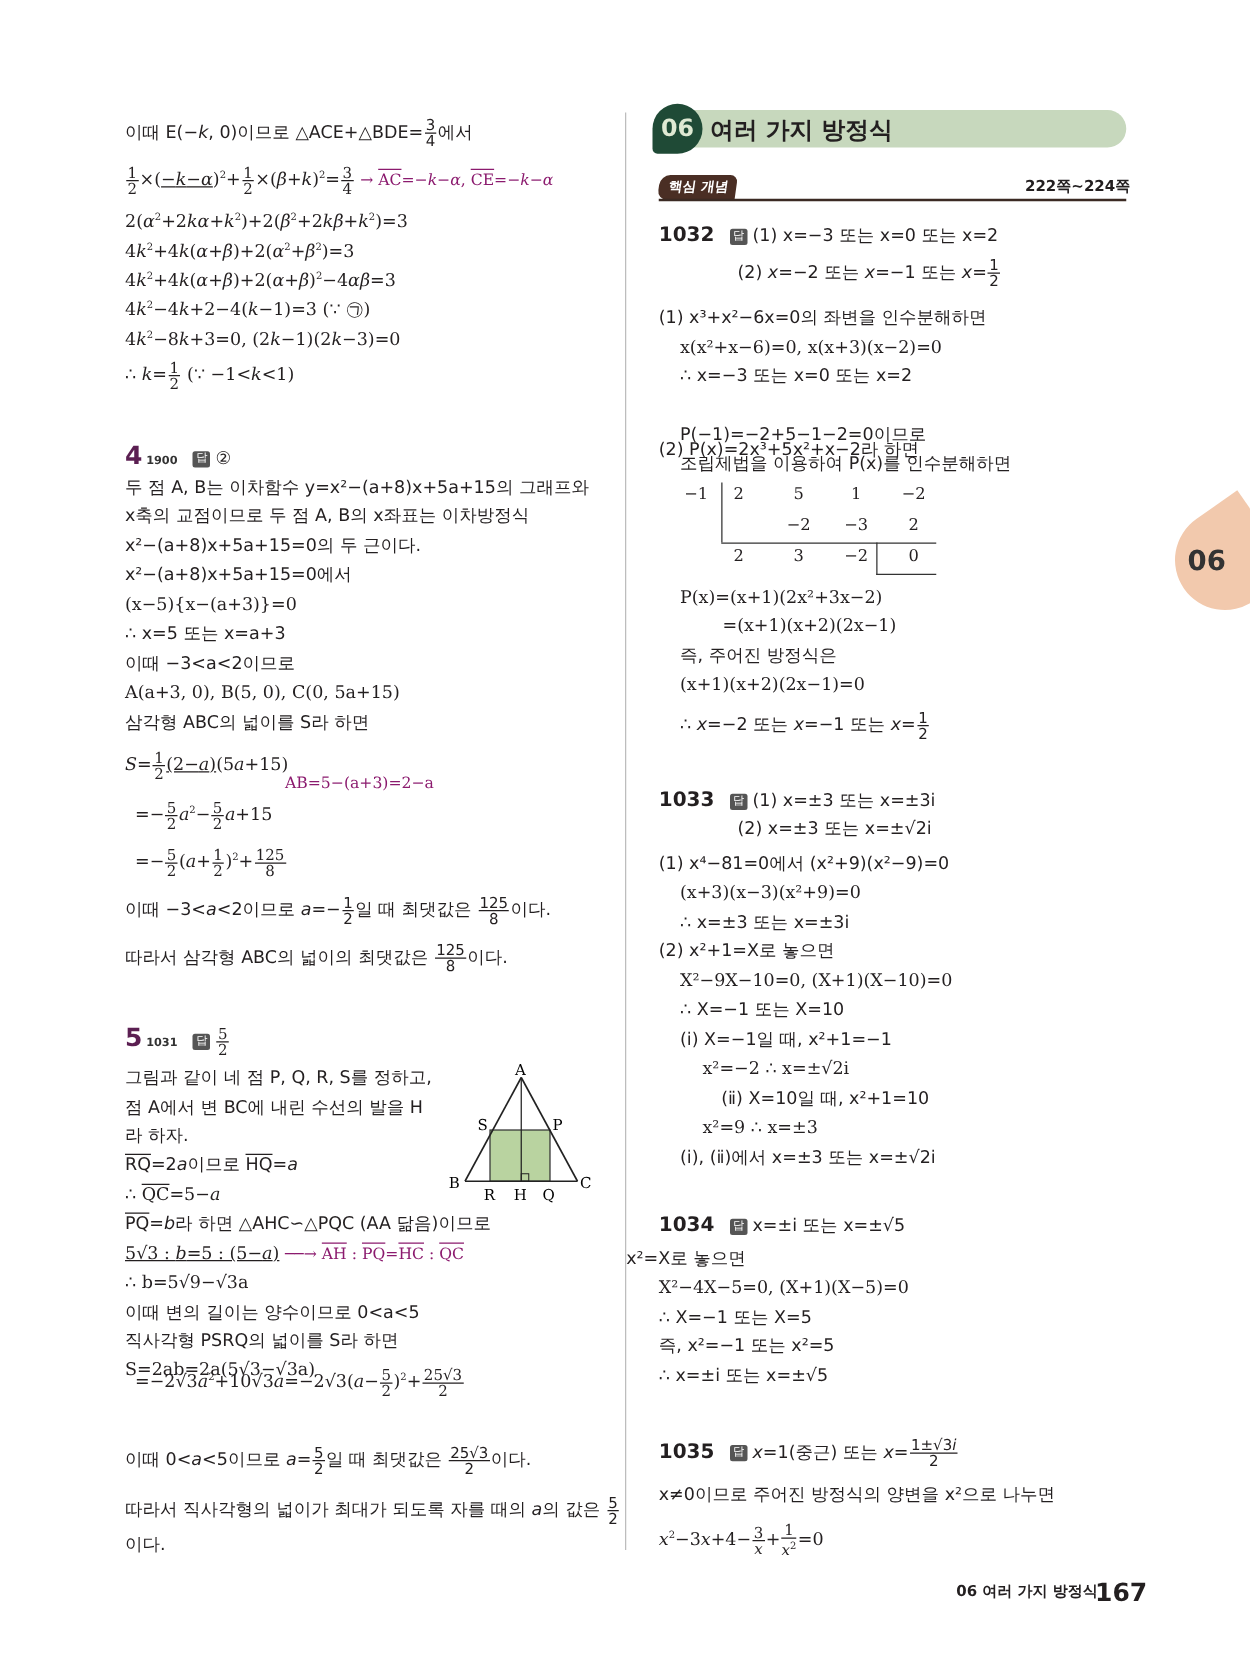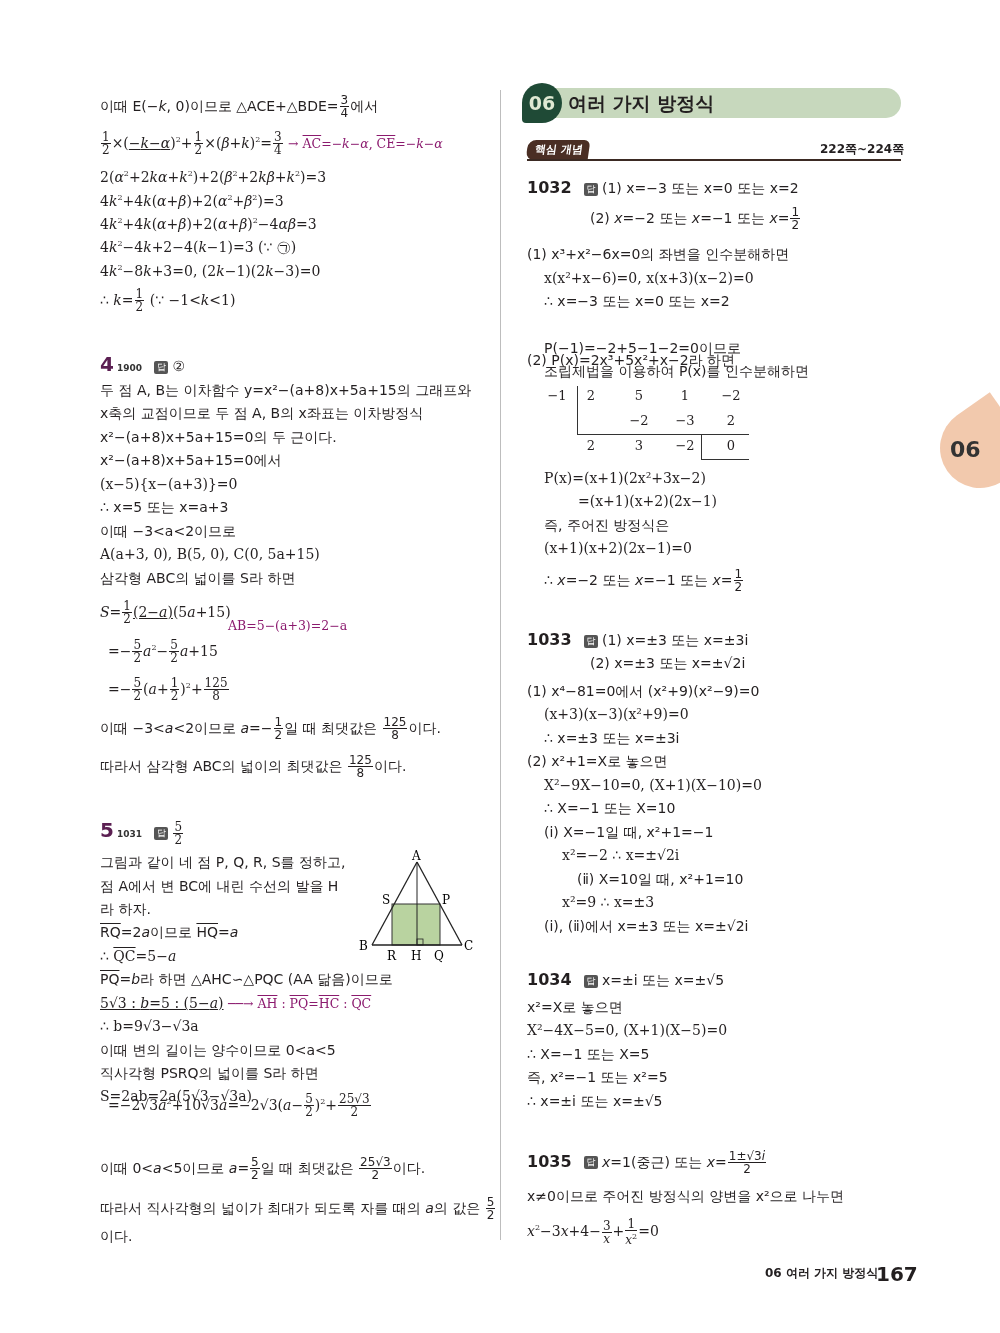--- a/index.html
+++ b/index.html
@@ -87,21 +87,21 @@
     <span class="prob-num">5</span><span class="prob-id">1031</span>
     <span class="ans-icon">답</span><span class="frac"><span class="n">5</span><span class="d">2</span></span>
   </div>
   <div class="line ko" style="left:100px;top:852px;">그림과 같이 네 점 P, Q, R, S를 정하고,</div>
   <div class="line ko" style="left:100px;top:876px;">점 A에서 변 BC에 내린 수선의 발을 H</div>
   <div class="line ko" style="left:100px;top:899px;">라 하자.</div>
   <div class="line ko" style="left:100px;top:922px;"><span class="ov">RQ</span>=2<i>a</i>이므로 <span class="ov">HQ</span>=<i>a</i></div>
   <div class="line" style="left:100px;top:946px;">∴ <span class="ov">QC</span>=5−<i>a</i></div>
   <div class="line ko" style="left:100px;top:969px;"><span class="ov">PQ</span>=<i>b</i>라 하면 △AHC∽△PQC (AA 닮음)이므로</div>
   <div class="line" style="left:100px;top:993px;"><u>5√3 : <i>b</i>=5 : (5−<i>a</i>)</u> <span class="purple">──→ <span class="ov">AH</span> : <span class="ov">PQ</span>=<span class="ov">HC</span> : <span class="ov">QC</span></span></div>
-  <div class="line" style="left:100px;top:1016px;">∴ b=9√3−√3a</div>
+  <div class="line" style="left:100px;top:1016px;">∴ b=5√9−√3a</div>
   <div class="line ko" style="left:100px;top:1040px;">이때 변의 길이는 양수이므로 0&lt;a&lt;5</div>
   <div class="line ko" style="left:100px;top:1063px;">직사각형 PSRQ의 넓이를 S라 하면</div>
   <div class="line" style="left:100px;top:1086px;">S=2ab=2a(5√3−√3a)</div>
   <div class="line" style="left:108px;top:1092px;">=−2√3<i>a</i><sup>2</sup>+10√3<i>a</i>=−2√3(<i>a</i>−<span class="frac"><span class="n">5</span><span class="d">2</span></span>)<sup>2</sup>+<span class="frac"><span class="n">25√3</span><span class="d">2</span></span></div>
   <div class="line ko" style="left:100px;top:1156px;">이때 0&lt;<i>a</i>&lt;5이므로 <i>a</i>=<span class="frac"><span class="n">5</span><span class="d">2</span></span>일 때 최댓값은 <span class="frac"><span class="n">25√3</span><span class="d">2</span></span>이다.</div>
   <div class="line ko" style="left:100px;top:1196px;">따라서 직사각형의 넓이가 최대가 되도록 자를 때의 <i>a</i>의 값은 <span class="frac"><span class="n">5</span><span class="d">2</span></span></div>
   <div class="line ko" style="left:100px;top:1226px;">이다.</div>
 
   <svg style="position:absolute;left:355px;top:848px;" width="125" height="115" viewBox="0 0 125 115">
     <rect x="37" y="56" width="48" height="41" fill="#b9d3a0" stroke="#333" stroke-width="1"></rect>
@@ -174,21 +174,21 @@
   <div class="line ko" style="left:544px;top:822px;">(ⅰ) X=−1일 때, x²+1=−1</div>
   <div class="line" style="left:562px;top:845px;">x²=−2      ∴ x=±√2i</div>
   <div class="line ko" style="left:544px;top:869px;margin-left:33px;">(ⅱ) X=10일 때, x²+1=10</div>
   <div class="line" style="left:562px;top:892px;">x²=9      ∴ x=±3</div>
   <div class="line ko" style="left:544px;top:916px;">(ⅰ), (ⅱ)에서 x=±3 또는 x=±√2i</div>
 
   <div class="line" style="left:527px;top:970px;">
     <span class="num-r">1034</span>
     <span class="ans-icon">답</span><span class="ko">x=±i 또는 x=±√5</span>
   </div>
-  <div class="line ko" style="left:527px;top:997px;">x²=X로 놓으면</div>
+  <div class="line ko" style="left:501px;top:997px;">x²=X로 놓으면</div>
   <div class="line" style="left:527px;top:1020px;">X²−4X−5=0, (X+1)(X−5)=0</div>
   <div class="line ko" style="left:527px;top:1044px;">∴ X=−1 또는 X=5</div>
   <div class="line ko" style="left:527px;top:1067px;">즉, x²=−1 또는 x²=5</div>
   <div class="line ko" style="left:527px;top:1091px;">∴ x=±i 또는 x=±√5</div>
 
   <div class="line" style="left:527px;top:1150px;">
     <span class="num-r">1035</span>
     <span class="ans-icon">답</span><span class="ko"><i>x</i>=1(중근) 또는 <i>x</i>=<span class="frac"><span class="n">1±√3<i>i</i></span><span class="d">2</span></span></span>
   </div>
   <div class="line ko" style="left:527px;top:1186px;">x≠0이므로 주어진 방정식의 양변을 x²으로 나누면</div>

